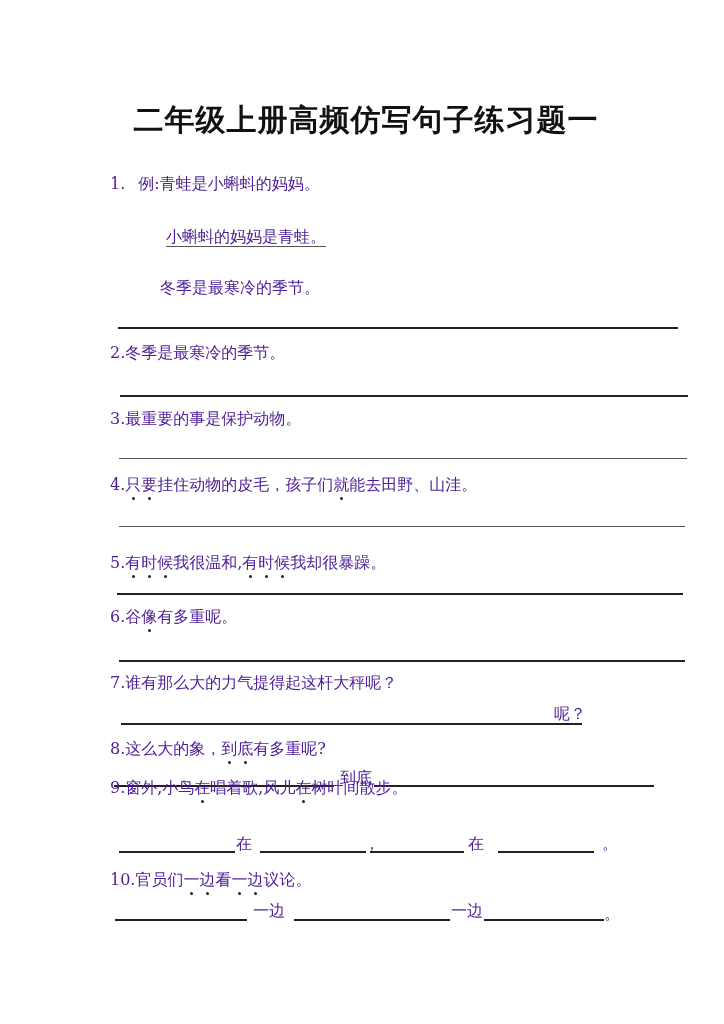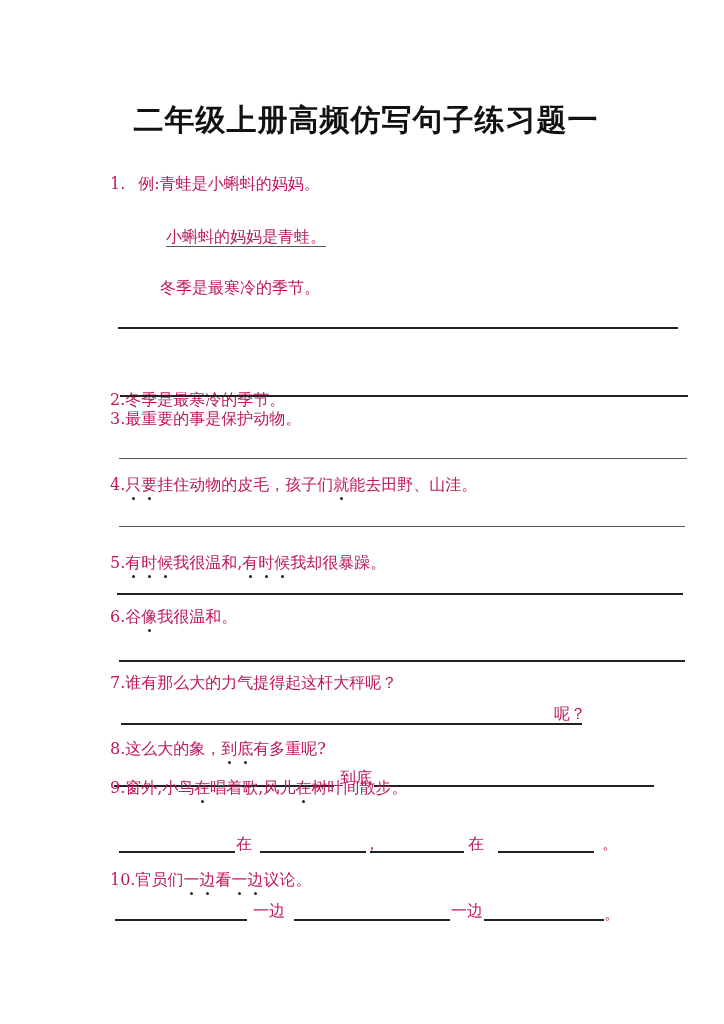--- a/index.html
+++ b/index.html
@@ -1,63 +1,63 @@
 <!DOCTYPE html>
 <html><head>
 <meta charset="utf-8">
 <style>
   html, body { margin: 0; padding: 0; background: #ffffff; }
   body { width: 724px; height: 1024px; position: relative; overflow: hidden;
          font-family: "DejaVu Serif", "Liberation Serif", serif; color: #222; }
   .title { position: absolute; left: 4px; top: 100px; width: 724px; text-align: center;
            font-family: "DejaVu Sans", "Liberation Sans", sans-serif; font-weight: bold;
            font-size: 30px; letter-spacing: 1px; color: #111; }
-  .line-text { position: absolute; font-size: 16px; line-height: 20px; white-space: nowrap; color: #be185d; }
+  .line-text { position: absolute; font-size: 16px; line-height: 20px; white-space: nowrap; color: #4c1d95; }
   .rule { position: absolute; height: 0; border-top: 2px solid #222; }
   .rule.thin { border-top-width: 1px; border-color: #555; }
   .under { text-decoration: underline; text-decoration-color: #555; text-underline-offset: 4px; }
   .dot { position: relative; display: inline-block; }
   .dot::after { content: ""; position: absolute; left: 50%; bottom: -5px; width: 3px; height: 3px;
                 margin-left: -1.5px; border-radius: 50%; background: #222; }
 </style>
 </head>
 <body>
 
 <div class="title">二年级上册高频仿写句子练习题一</div>
 
 <div class="line-text" style="left:110px; top:174px;">
   <span>1.</span>
   <span style="margin-left:8px">例:</span><span>青蛙是小蝌蚪的妈妈。</span>
 </div>
 <div class="line-text under" style="left:166px; top:227px;">小蝌蚪的妈妈是青蛙。</div>
 <div class="line-text" style="left:160px; top:278px;">冬季是最寒冷的季节。</div>
 <div class="rule" style="left:118px; width:560px; top:327px;"></div>
 
-<div class="line-text" style="left:110px; top:343px;margin-top:47px;">
+<div class="line-text" style="left:110px; top:343px;">
   <span>2.</span><span>冬季是最寒冷的季节。</span>
 </div>
 <div class="rule" style="left:120px; width:568px; top:395px;"></div>
 
 <div class="line-text" style="left:110px; top:409px;">
   <span>3.</span><span>最重要的事是保护动物。</span>
 </div>
 <div class="rule thin" style="left:119px; width:568px; top:458px;"></div>
 
 <div class="line-text" style="left:110px; top:475px;">
   <span>4.</span><span class="dot">只</span><span class="dot">要</span><span>挂住动物的皮毛，孩子们</span><span class="dot">就</span><span>能去田野、山洼。</span>
 </div>
 <div class="rule thin" style="left:119px; width:566px; top:526px;"></div>
 
 <div class="line-text" style="left:110px; top:541px;margin-top:12px;">
   <span>5.</span><span class="dot">有</span><span class="dot">时</span><span class="dot">候</span><span>我很温和,</span><span class="dot">有</span><span class="dot">时</span><span class="dot">候</span><span>我却很暴躁。</span>
 </div>
 <div class="rule" style="left:117px; width:566px; top:593px;"></div>
 
 <div class="line-text" style="left:110px; top:607px;">
-  <span>6.</span><span>谷</span><span class="dot">像</span><span>我很温和。</span>
+  <span>6.</span><span>谷</span><span class="dot">像</span><span>有多重呢。</span>
 </div>
 <div class="rule" style="left:119px; width:566px; top:660px;"></div>
 
 <div class="line-text" style="left:110px; top:673px;">
   <span>7.</span><span>谁有那么大的力气提得起这杆大秤呢？</span>
 </div>
 <div class="rule" style="left:121px; width:461px; top:723px;"></div>
 <div class="line-text" style="left:554px; top:704px;">呢？</div>
 
 <div class="line-text" style="left:110px; top:739px;">

